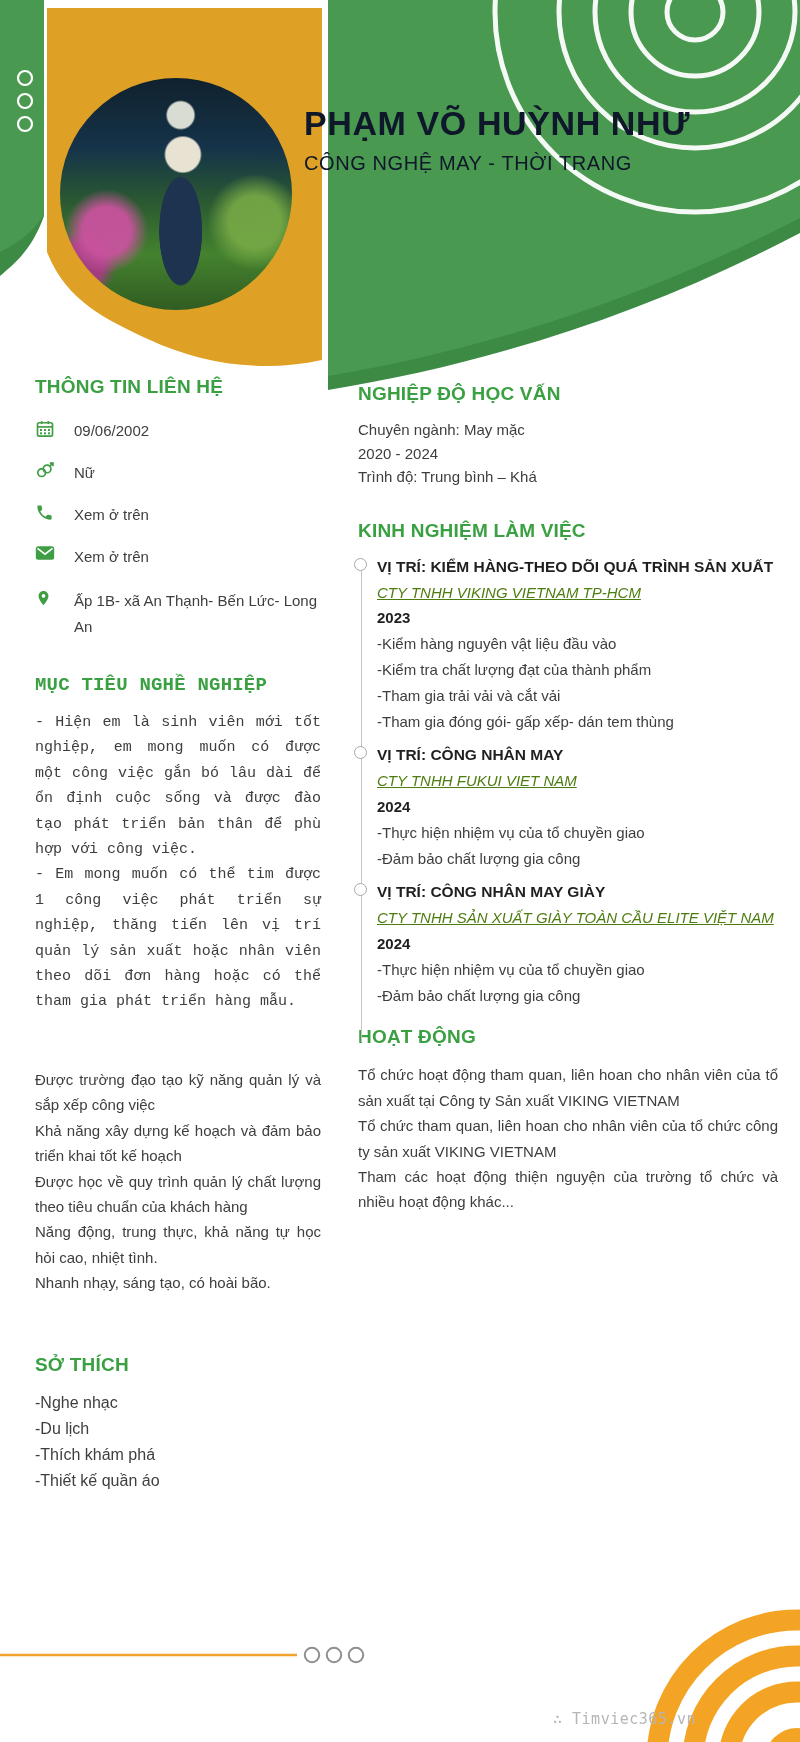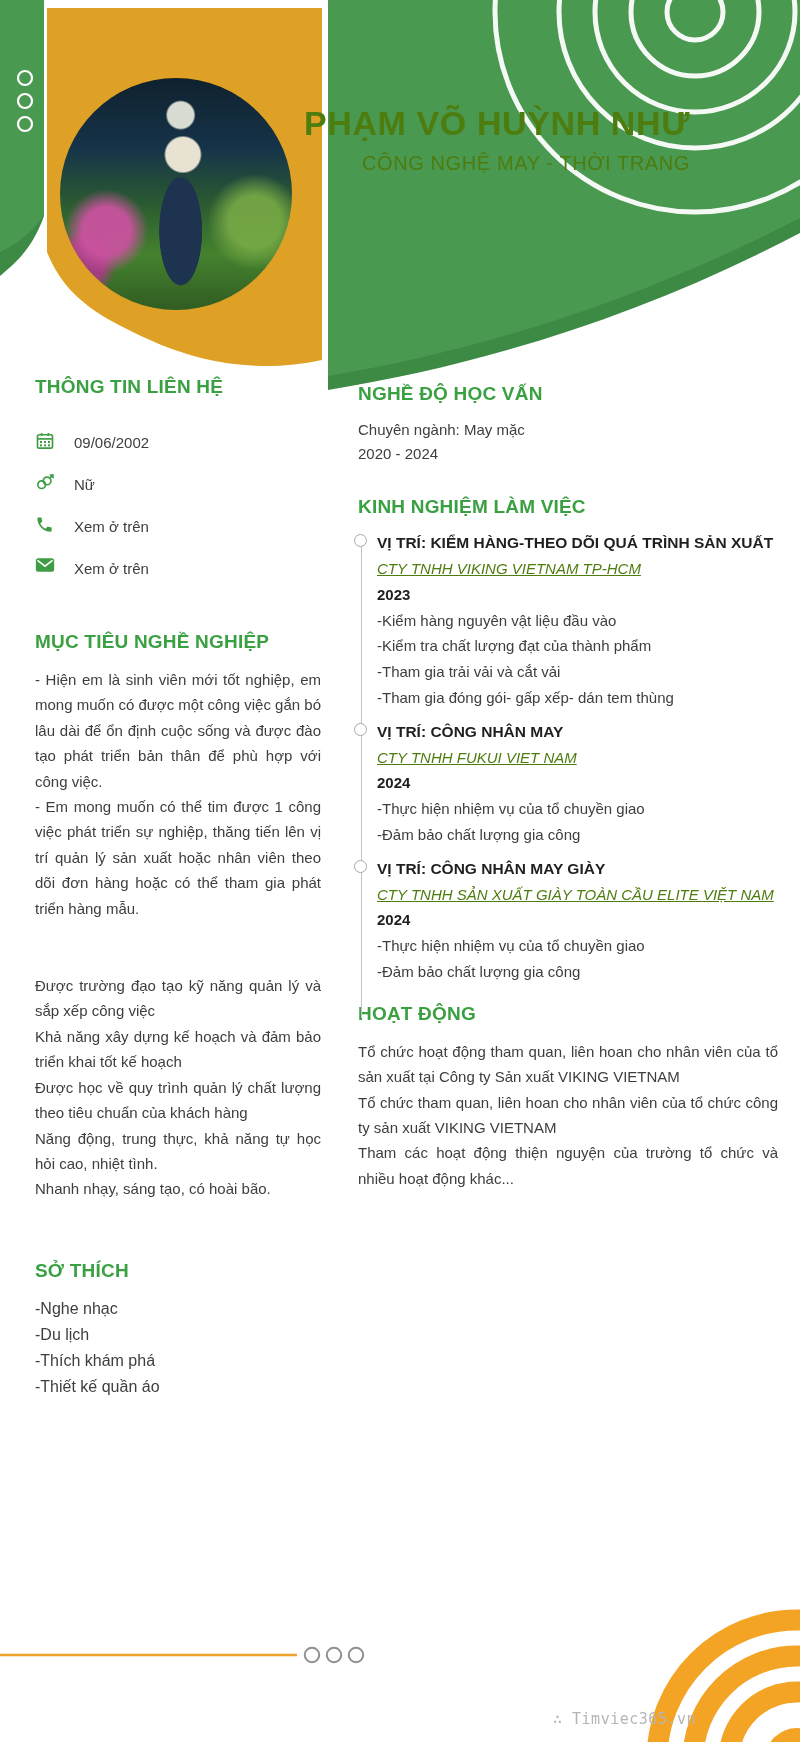--- a/index.html
+++ b/index.html
@@ -18,40 +18,40 @@
     background:
       radial-gradient(circle at 52% 16%, #d8dcd2 0 13px, rgba(216,220,210,0) 15px),
       radial-gradient(circle at 53% 33%, #e8e2d2 0 17px, rgba(232,226,210,0) 19px),
       radial-gradient(ellipse 34px 86px at 52% 66%, #1d3350 0 62%, rgba(29,51,80,0) 64%),
       radial-gradient(circle at 20% 66%, rgba(201,82,158,.95) 0 24px, rgba(201,82,158,0) 42px),
       radial-gradient(circle at 10% 80%, rgba(173,56,137,.9) 0 20px, rgba(173,56,137,0) 34px),
       radial-gradient(circle at 84% 62%, rgba(120,170,70,.9) 0 26px, rgba(120,170,70,0) 48px),
       linear-gradient(180deg,#10212d 0%,#153349 30%,#2b5a31 54%,#44822e 76%,#315c22 100%);
   }
 
-  .header-text{position:absolute;left:304px;top:104px;color:#4d7c0f;text-align:right;}
+  .header-text{position:absolute;left:304px;top:104px;color:#0f172a;}
   .header-text h1{margin:0;font-size:34px;font-weight:bold;letter-spacing:.6px;line-height:1.15;}
   .header-text .subtitle{margin-top:9px;font-size:20px;font-weight:400;letter-spacing:.6px;}
 
   .h2sec{color:#3aa042;font-size:19px;font-weight:bold;letter-spacing:.2px;margin:0;line-height:22px;}
 
   .col-left{position:absolute;left:35px;top:376px;width:286px;}
   .col-right{position:absolute;left:358px;top:383px;width:420px;}
 
   .body-txt{font-size:15px;line-height:25.4px;color:#3e3e3e;}
   .just{text-align:justify;}
 
   
-  .contact-list{margin-top:33px;}
+  .contact-list{margin-top:21px;}
   .citem{display:flex;align-items:flex-start;margin-bottom:20px;}
   .citem .cicon{flex:0 0 20px;margin-right:19px;margin-top:0;}
   .citem .ctext{font-size:15px;line-height:21px;padding-top:1px;width:243px;}
   .citem.address .ctext{line-height:26px;text-align:justify;}
 
-  .sec-objective{margin-top:52px;}
+  .sec-objective{margin-top:34px;font-family:Liberation Mono, monospace;}
   .sec-objective p{margin:14px 0 0 0;}
   .sec-objective p + p{margin:0;}
   .sec-skills{margin-top:52px;}
   .sec-skills p{margin:0;}
   .sec-skills p:first-of-type{margin-top:15px;}
   .sec-certs{margin-top:20px;}
   .sec-certs .line{margin-top:15px;line-height:25.4px;font-size:15px;}
   .sec-certs .line:first-of-type{margin-top:16px;}
   .sec-hobbies{margin-top:58px;}
   .sec-hobbies .line{margin-top:0;line-height:26px;font-size:16px;}
@@ -174,20 +174,28 @@
         <div class="citem">
           <span class="cicon">
             <svg width="20" height="16" viewBox="0 0 24 19">
               <rect x="1" y="1.5" width="22" height="16" rx="3" fill="#3f9d44"></rect>
               <polyline points="3,4 12,11 21,4" fill="none" stroke="#ffffff" stroke-width="2"></polyline>
             </svg>
           </span>
           <span class="ctext">Xem ở trên</span>
         </div>
 
+        <div class="citem address">
+          <span class="cicon">
+            <svg width="17" height="22" viewBox="0 0 24 24" fill="#3f9d44">
+              <path d="M12 2C8.13 2 5 5.13 5 9c0 5.25 7 13 7 13s7-7.75 7-13c0-3.87-3.13-7-7-7zm0 9.5c-1.38 0-2.5-1.12-2.5-2.5s1.12-2.5 2.5-2.5 2.5 1.12 2.5 2.5-1.12 2.5-2.5 2.5z"></path>
+            </svg>
+          </span>
+          <span class="ctext">Ấp 1B- xã An Thạnh- Bến Lức- Long An</span>
+        </div>
 
       </div>
     </section>
 
     <section class="sec-objective">
       <h2 class="h2sec">MỤC TIÊU NGHỀ NGHIỆP</h2>
       <p class="body-txt just">- Hiện em là sinh viên mới tốt nghiệp, em mong muốn có được một công việc gắn bó lâu dài để ổn định cuộc sống và được đào tạo phát triển bản thân để phù hợp với công việc.</p>
       <p class="body-txt just">- Em mong muốn có thể tim được 1 công việc phát triển sự nghiệp, thăng tiến lên vị trí quản lý sản xuất hoặc nhân viên theo dõi đơn hàng hoặc có thể tham gia phát triển hàng mẫu.</p>
     </section>
 
@@ -206,23 +214,24 @@
       <div class="line">-Du lịch</div>
       <div class="line">-Thích khám phá</div>
       <div class="line">-Thiết kế quần áo</div>
     </section>
 
   </div>
 
   <div class="col-right">
 
     <section class="sec-edu">
-      <h2 class="h2sec">NGHỀ ĐỘ HỌC VẤN</h2>
+      <h2 class="h2sec">NGHIỆP ĐỘ HỌC VẤN</h2>
       <div class="line">Chuyên ngành: May mặc</div>
       <div class="line">2020 - 2024</div>
+      <div class="line">Trình độ: Trung bình – Khá</div>
     </section>
 
     <section class="sec-exp">
       <h2 class="h2sec">KINH NGHIỆM LÀM VIỆC</h2>
 
       <div class="timeline">
 
         <div class="job">
           <span class="marker"></span>
           <h3 class="just">VỊ TRÍ: KIỂM HÀNG-THEO DÕI QUÁ TRÌNH SẢN XUẤT</h3>

